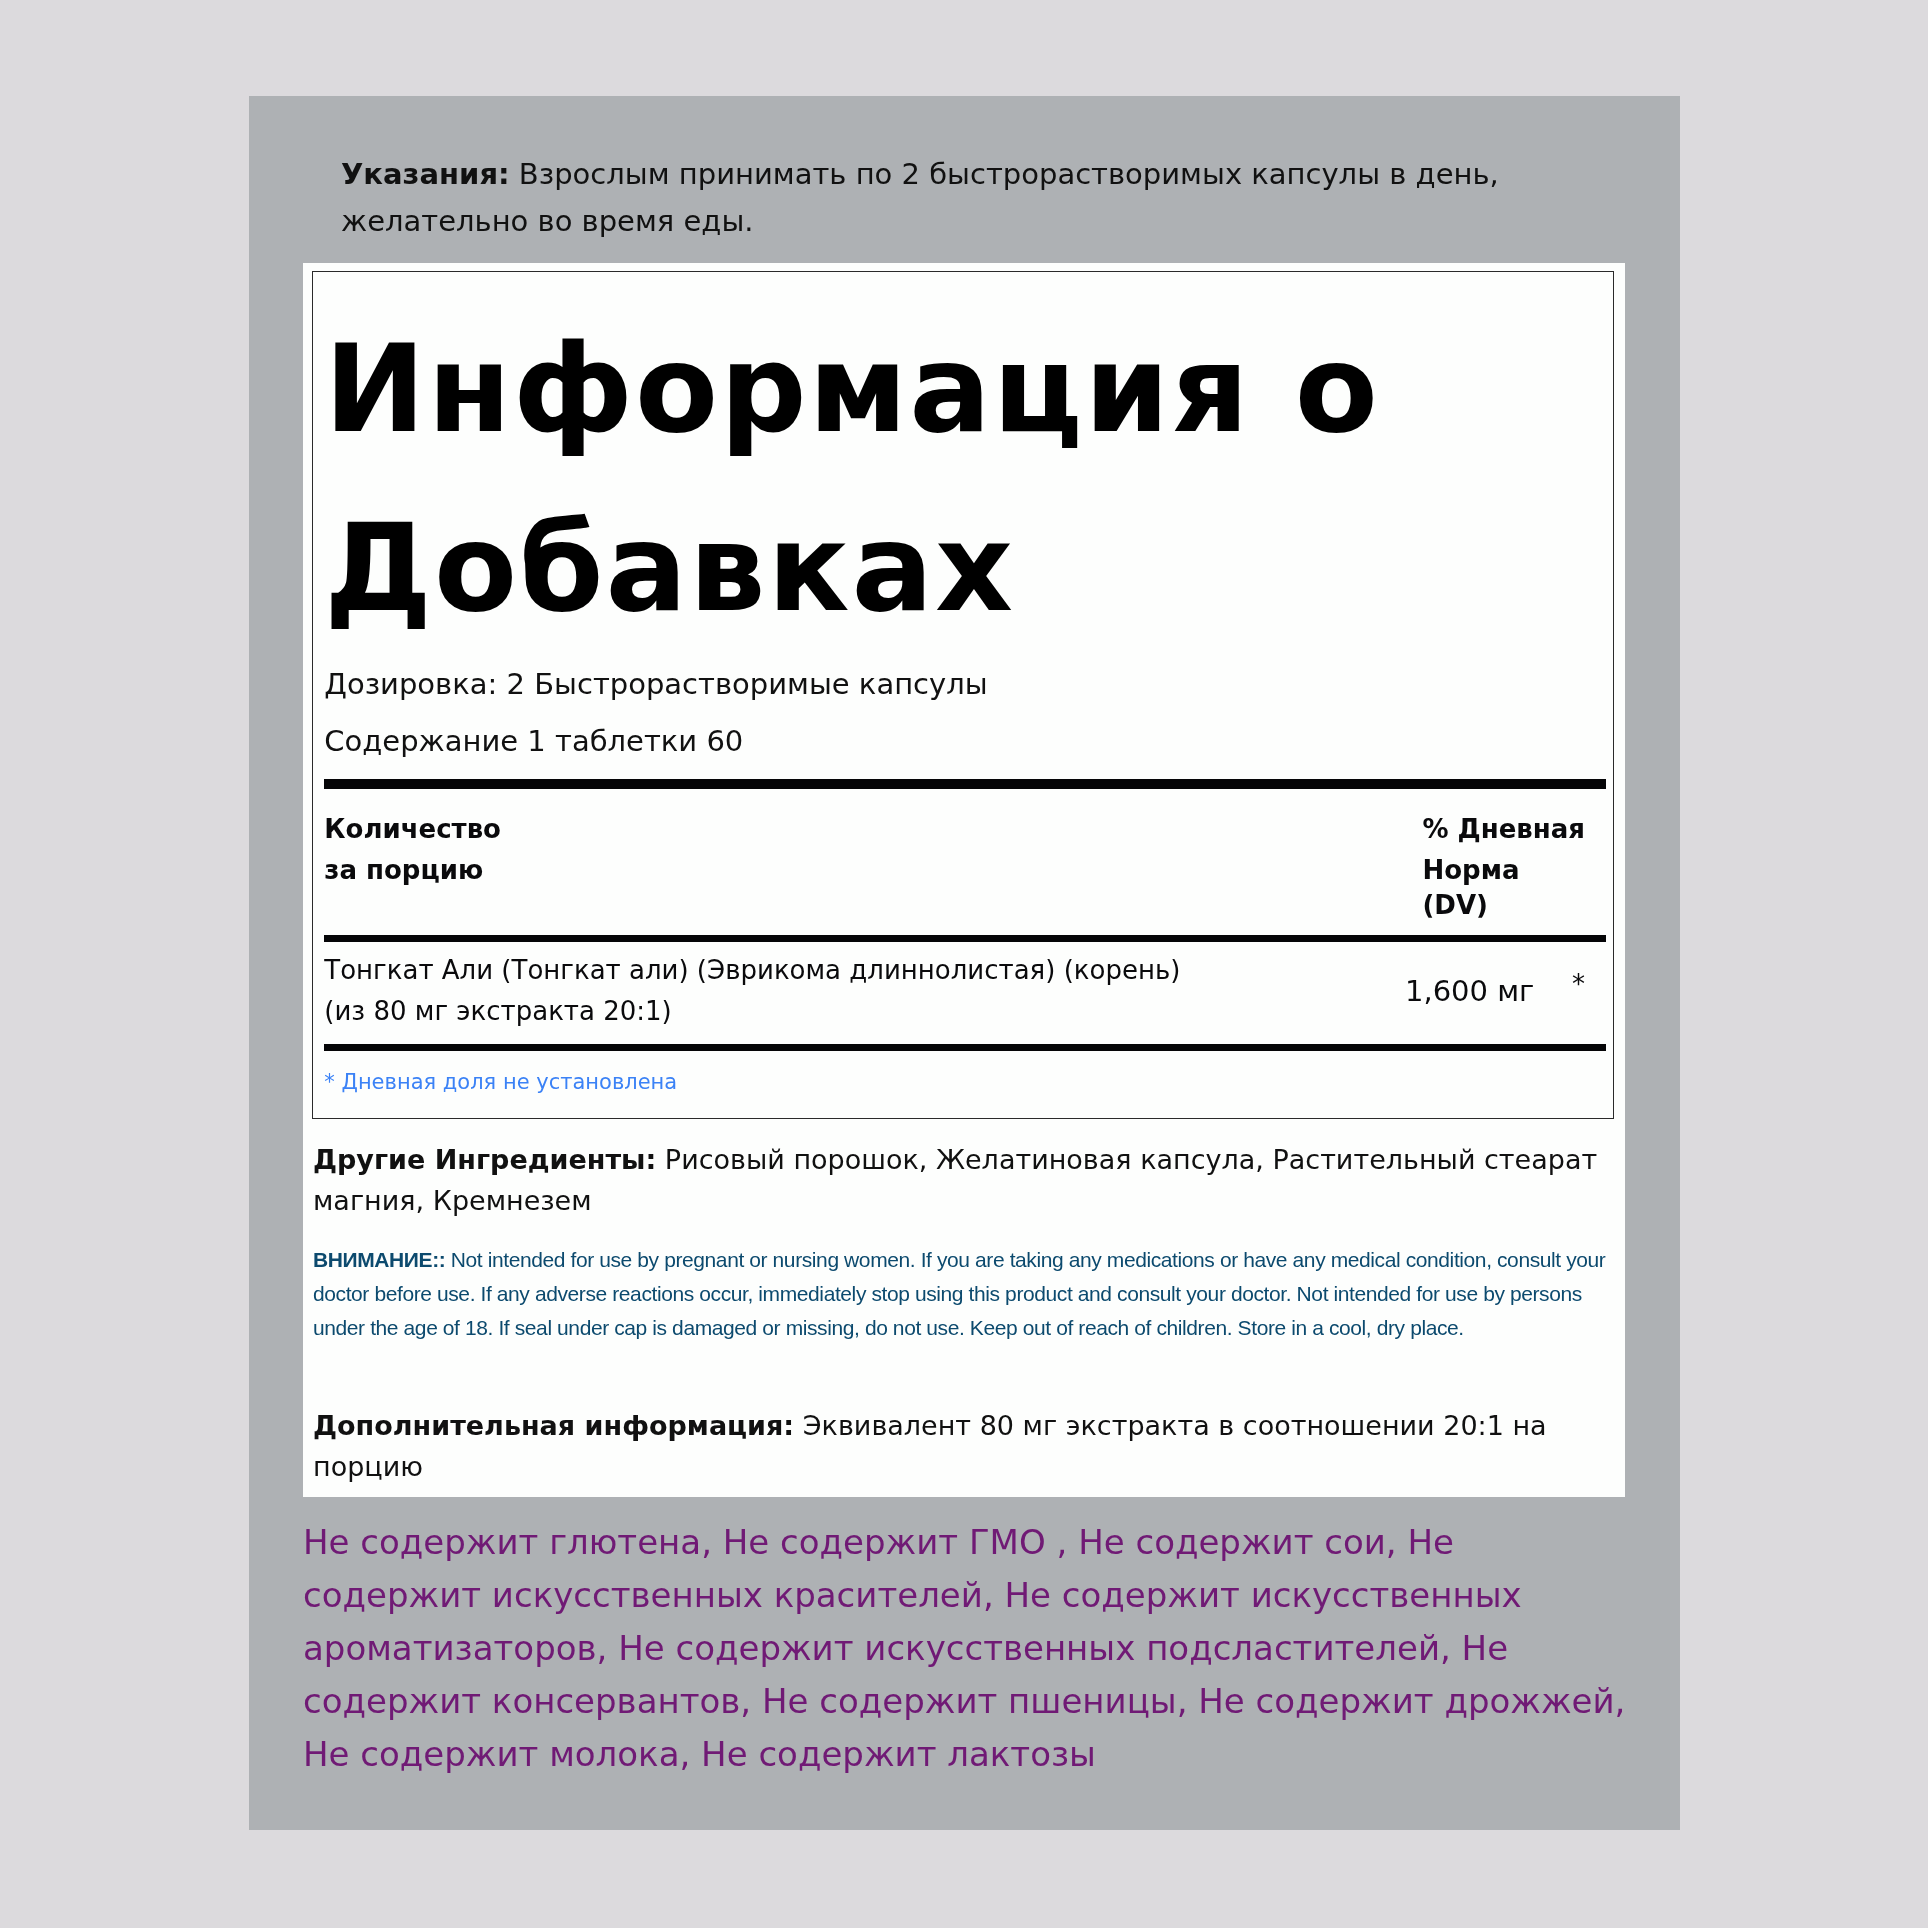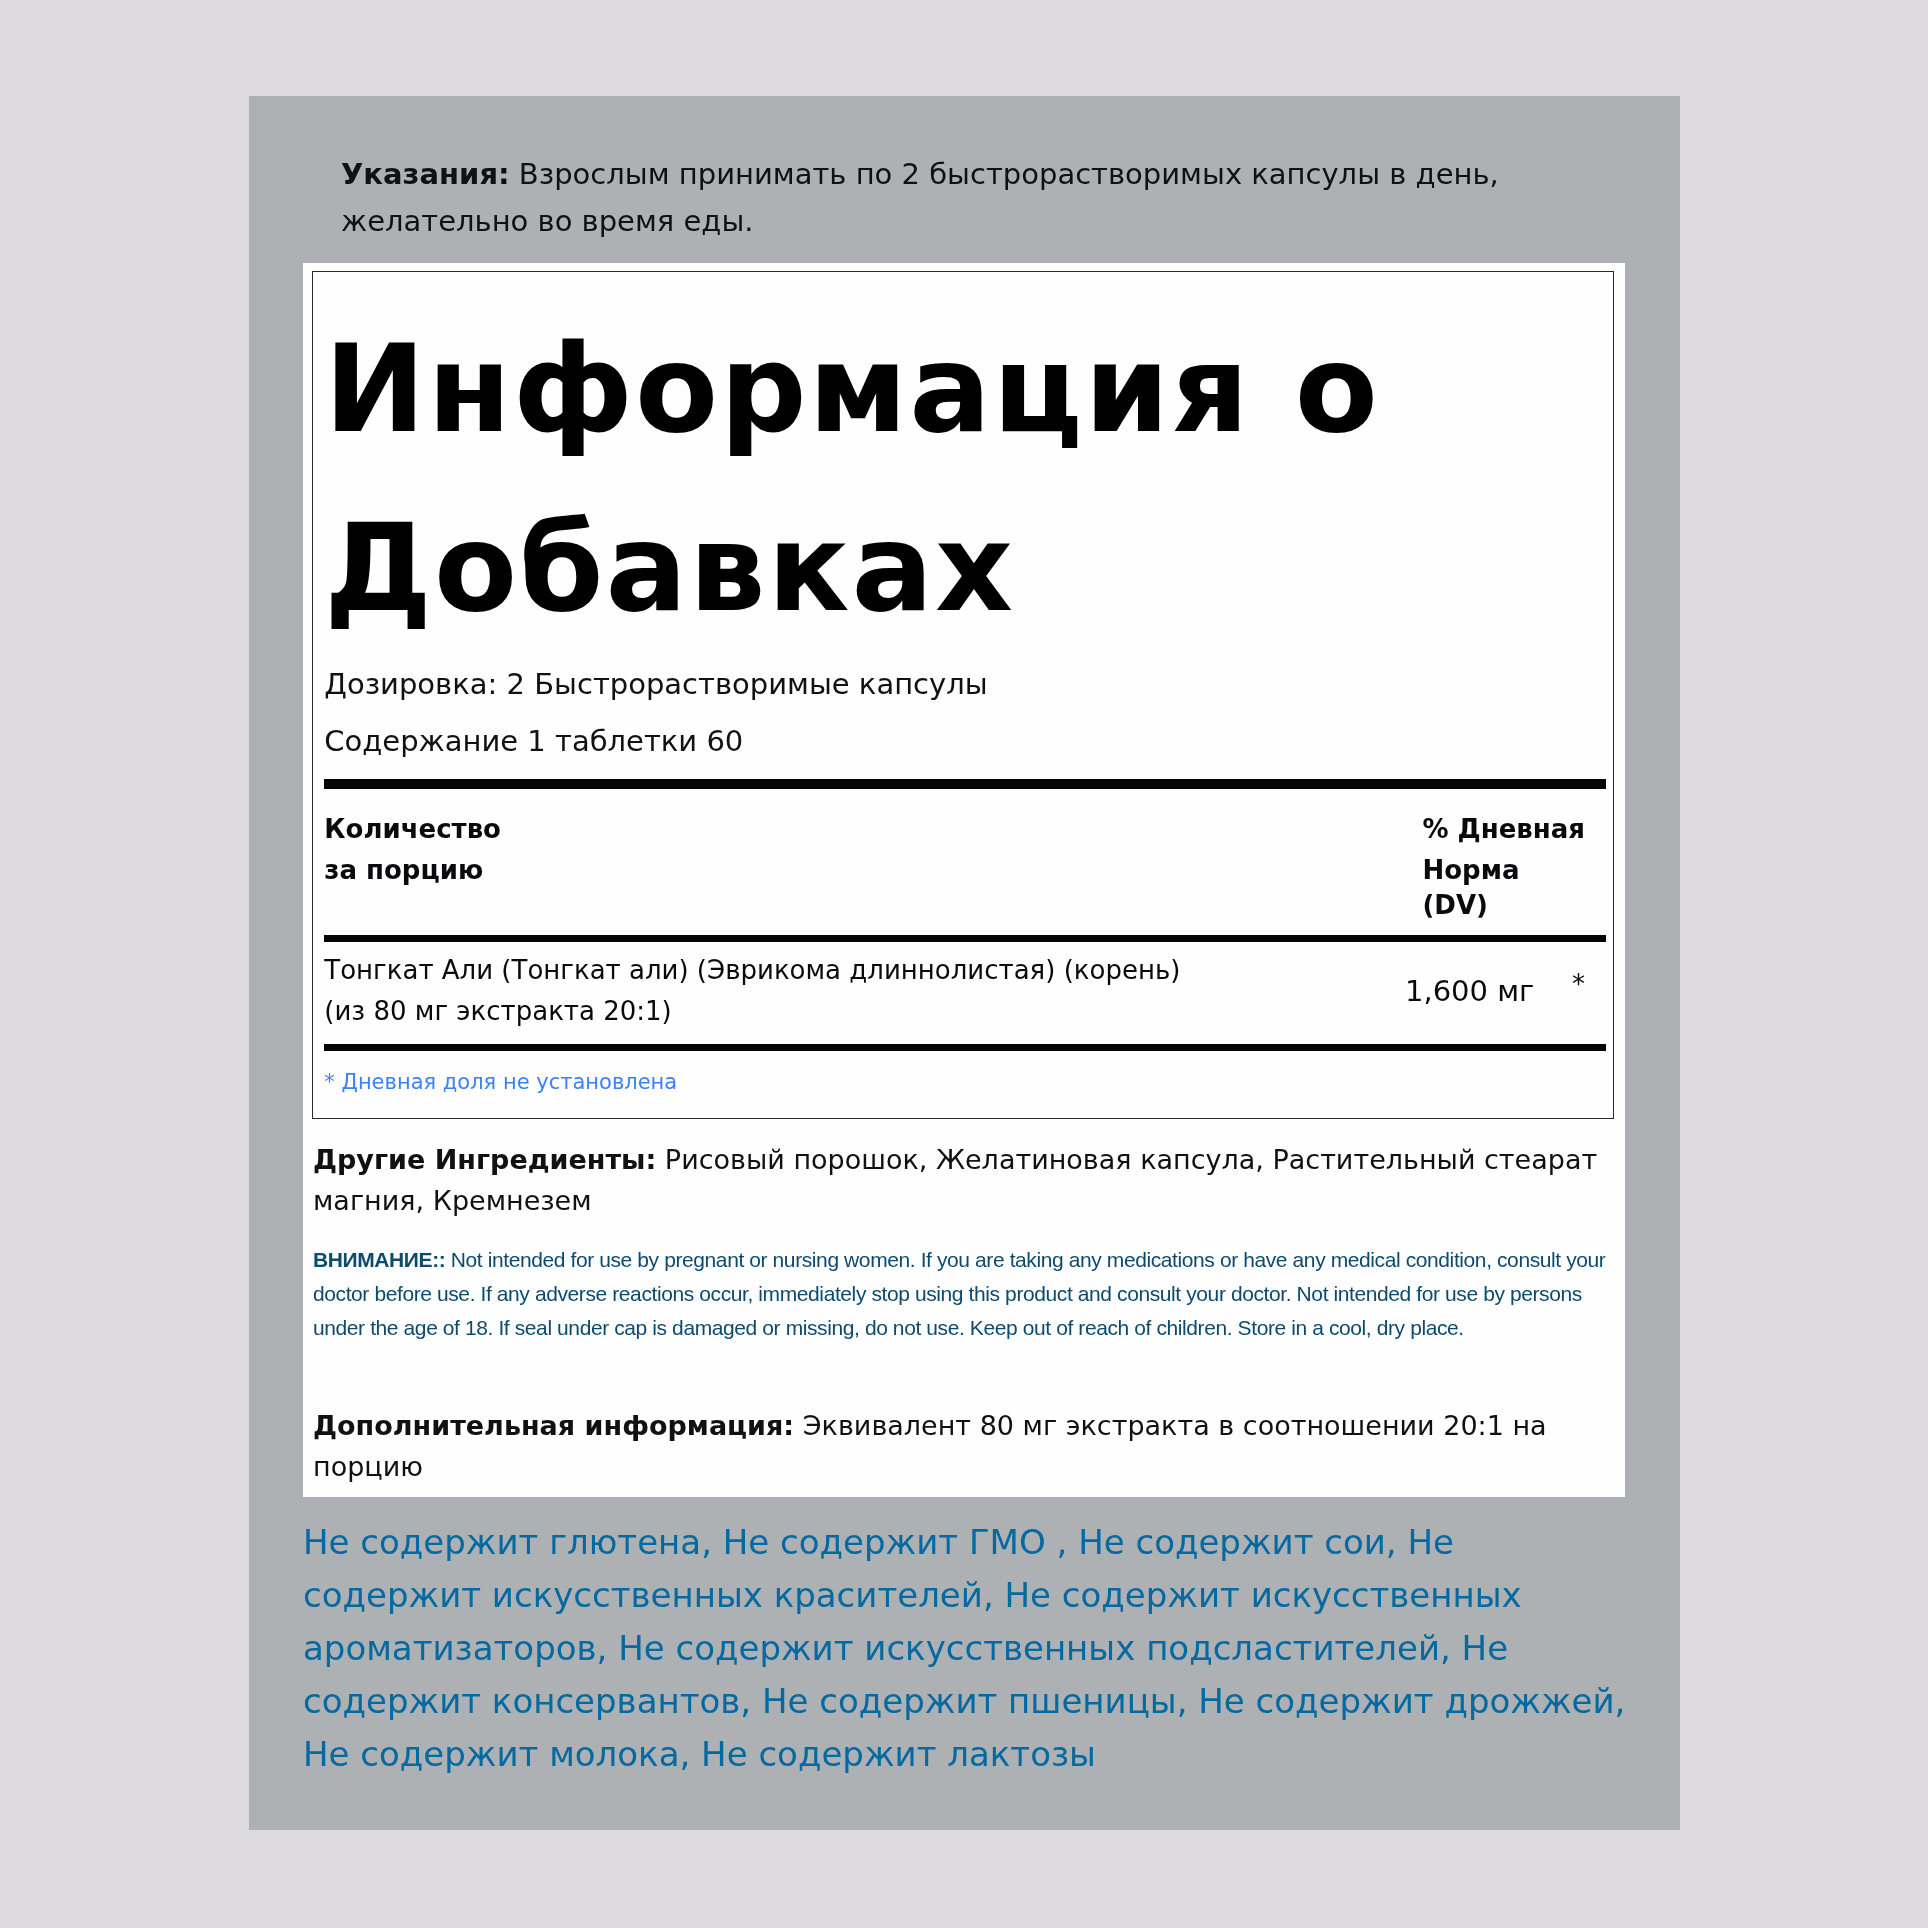--- a/index.html
+++ b/index.html
@@ -57,21 +57,21 @@
   }
   .para b { font-weight:bold; }
   .warning {
     position:absolute; left:313px; top:1243px; width:1309px;
     font-family:"Liberation Sans", sans-serif; font-size:21px; line-height:34px;
     color:#0c4a6e; letter-spacing:-0.4px;
   }
   .warning b { font-family:"Liberation Sans", sans-serif; font-weight:bold; }
   .free {
     position:absolute; left:303px; top:1516px; width:1337px;
-    font-size:34px; line-height:53px; color:#0369a1;
+    font-size:34px; line-height:53px; color:#701a75;
   }
 </style>
 </head>
 <body>
 
 <div class="panel"></div>
 
 <div class="directions"><b>Указания:</b><span> Взрослым принимать по 2 быстрорастворимых капсулы в день, желательно во время еды.</span></div>
 
 <div class="white"></div>

